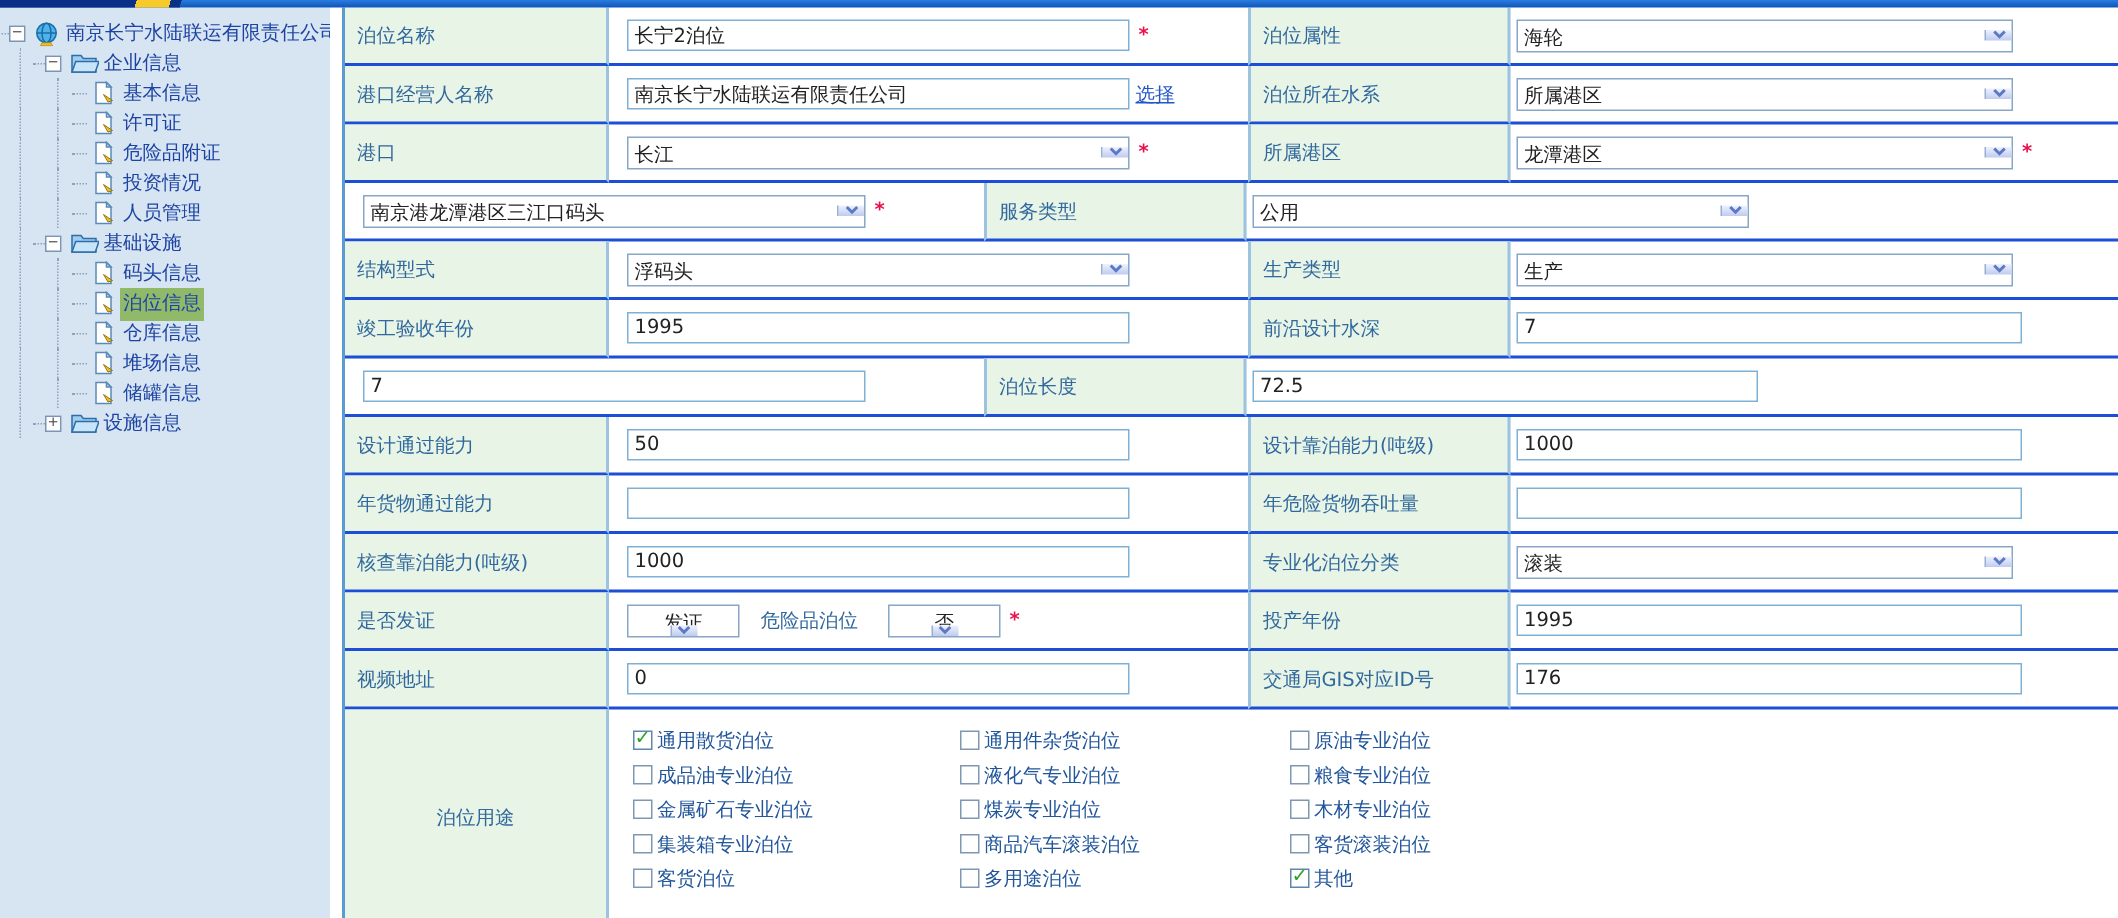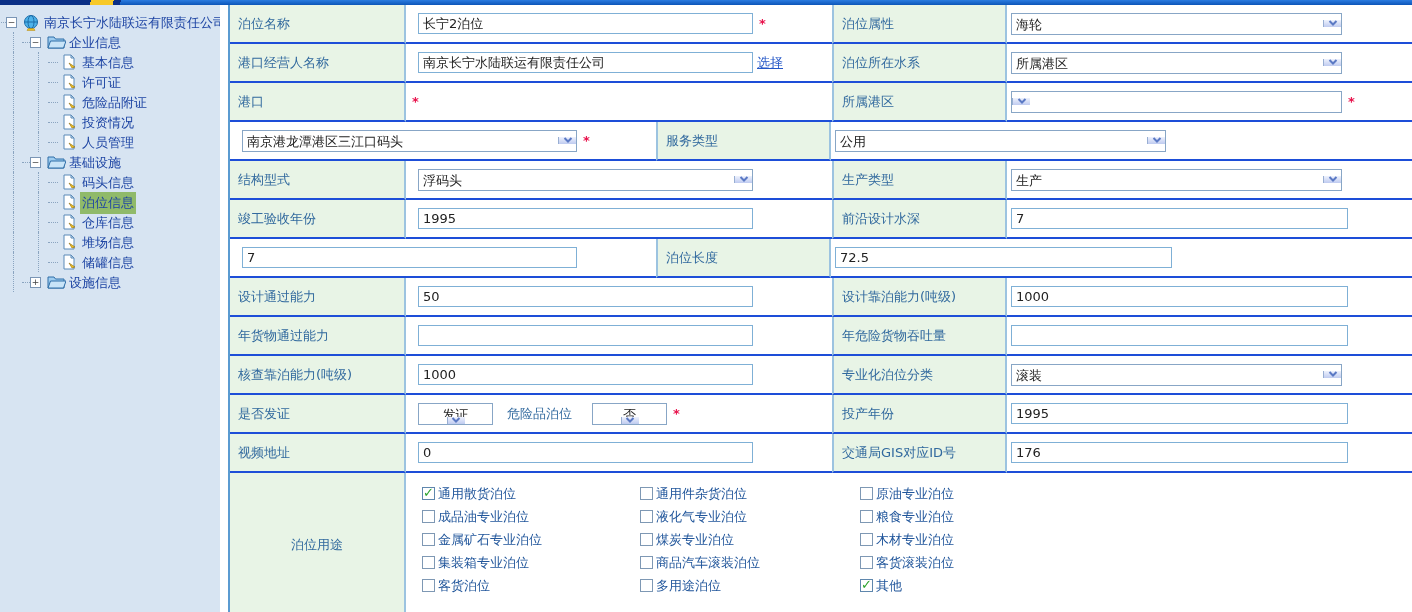--- a/index.html
+++ b/index.html
@@ -179,25 +179,34 @@
               <svg width="10" height="7" viewBox="0 0 10 7">
                 <path d="M1.5 1 L5 4.5 L8.5 1" fill="none" stroke="#5b79c4" stroke-width="2"></path>
               </svg>
             </span>
           </div>
         </div>
       </div>
       <div class="frow">
         <div class="fcell c1 lbl">港口</div>
         <div class="fcell c2">
+          <div class="sel ctl w-main2">
+            <span class="stext">长江</span>
+            <span class="sarrow">
+              <svg width="10" height="7" viewBox="0 0 10 7">
+                <path d="M1.5 1 L5 4.5 L8.5 1" fill="none" stroke="#5b79c4" stroke-width="2"></path>
+              </svg>
+            </span>
+          </div>
           <span class="req">*</span>
         </div>
         <div class="fcell c3 lbl">所属港区</div>
         <div class="fcell c4">
           <div class="sel ctl w-sel4">
+            <span class="stext">龙潭港区</span>
             <span class="sarrow">
               <svg width="10" height="7" viewBox="0 0 10 7">
                 <path d="M1.5 1 L5 4.5 L8.5 1" fill="none" stroke="#5b79c4" stroke-width="2"></path>
               </svg>
             </span>
           </div>
           <span class="req">*</span>
         </div>
       </div>
       <div class="frow">

